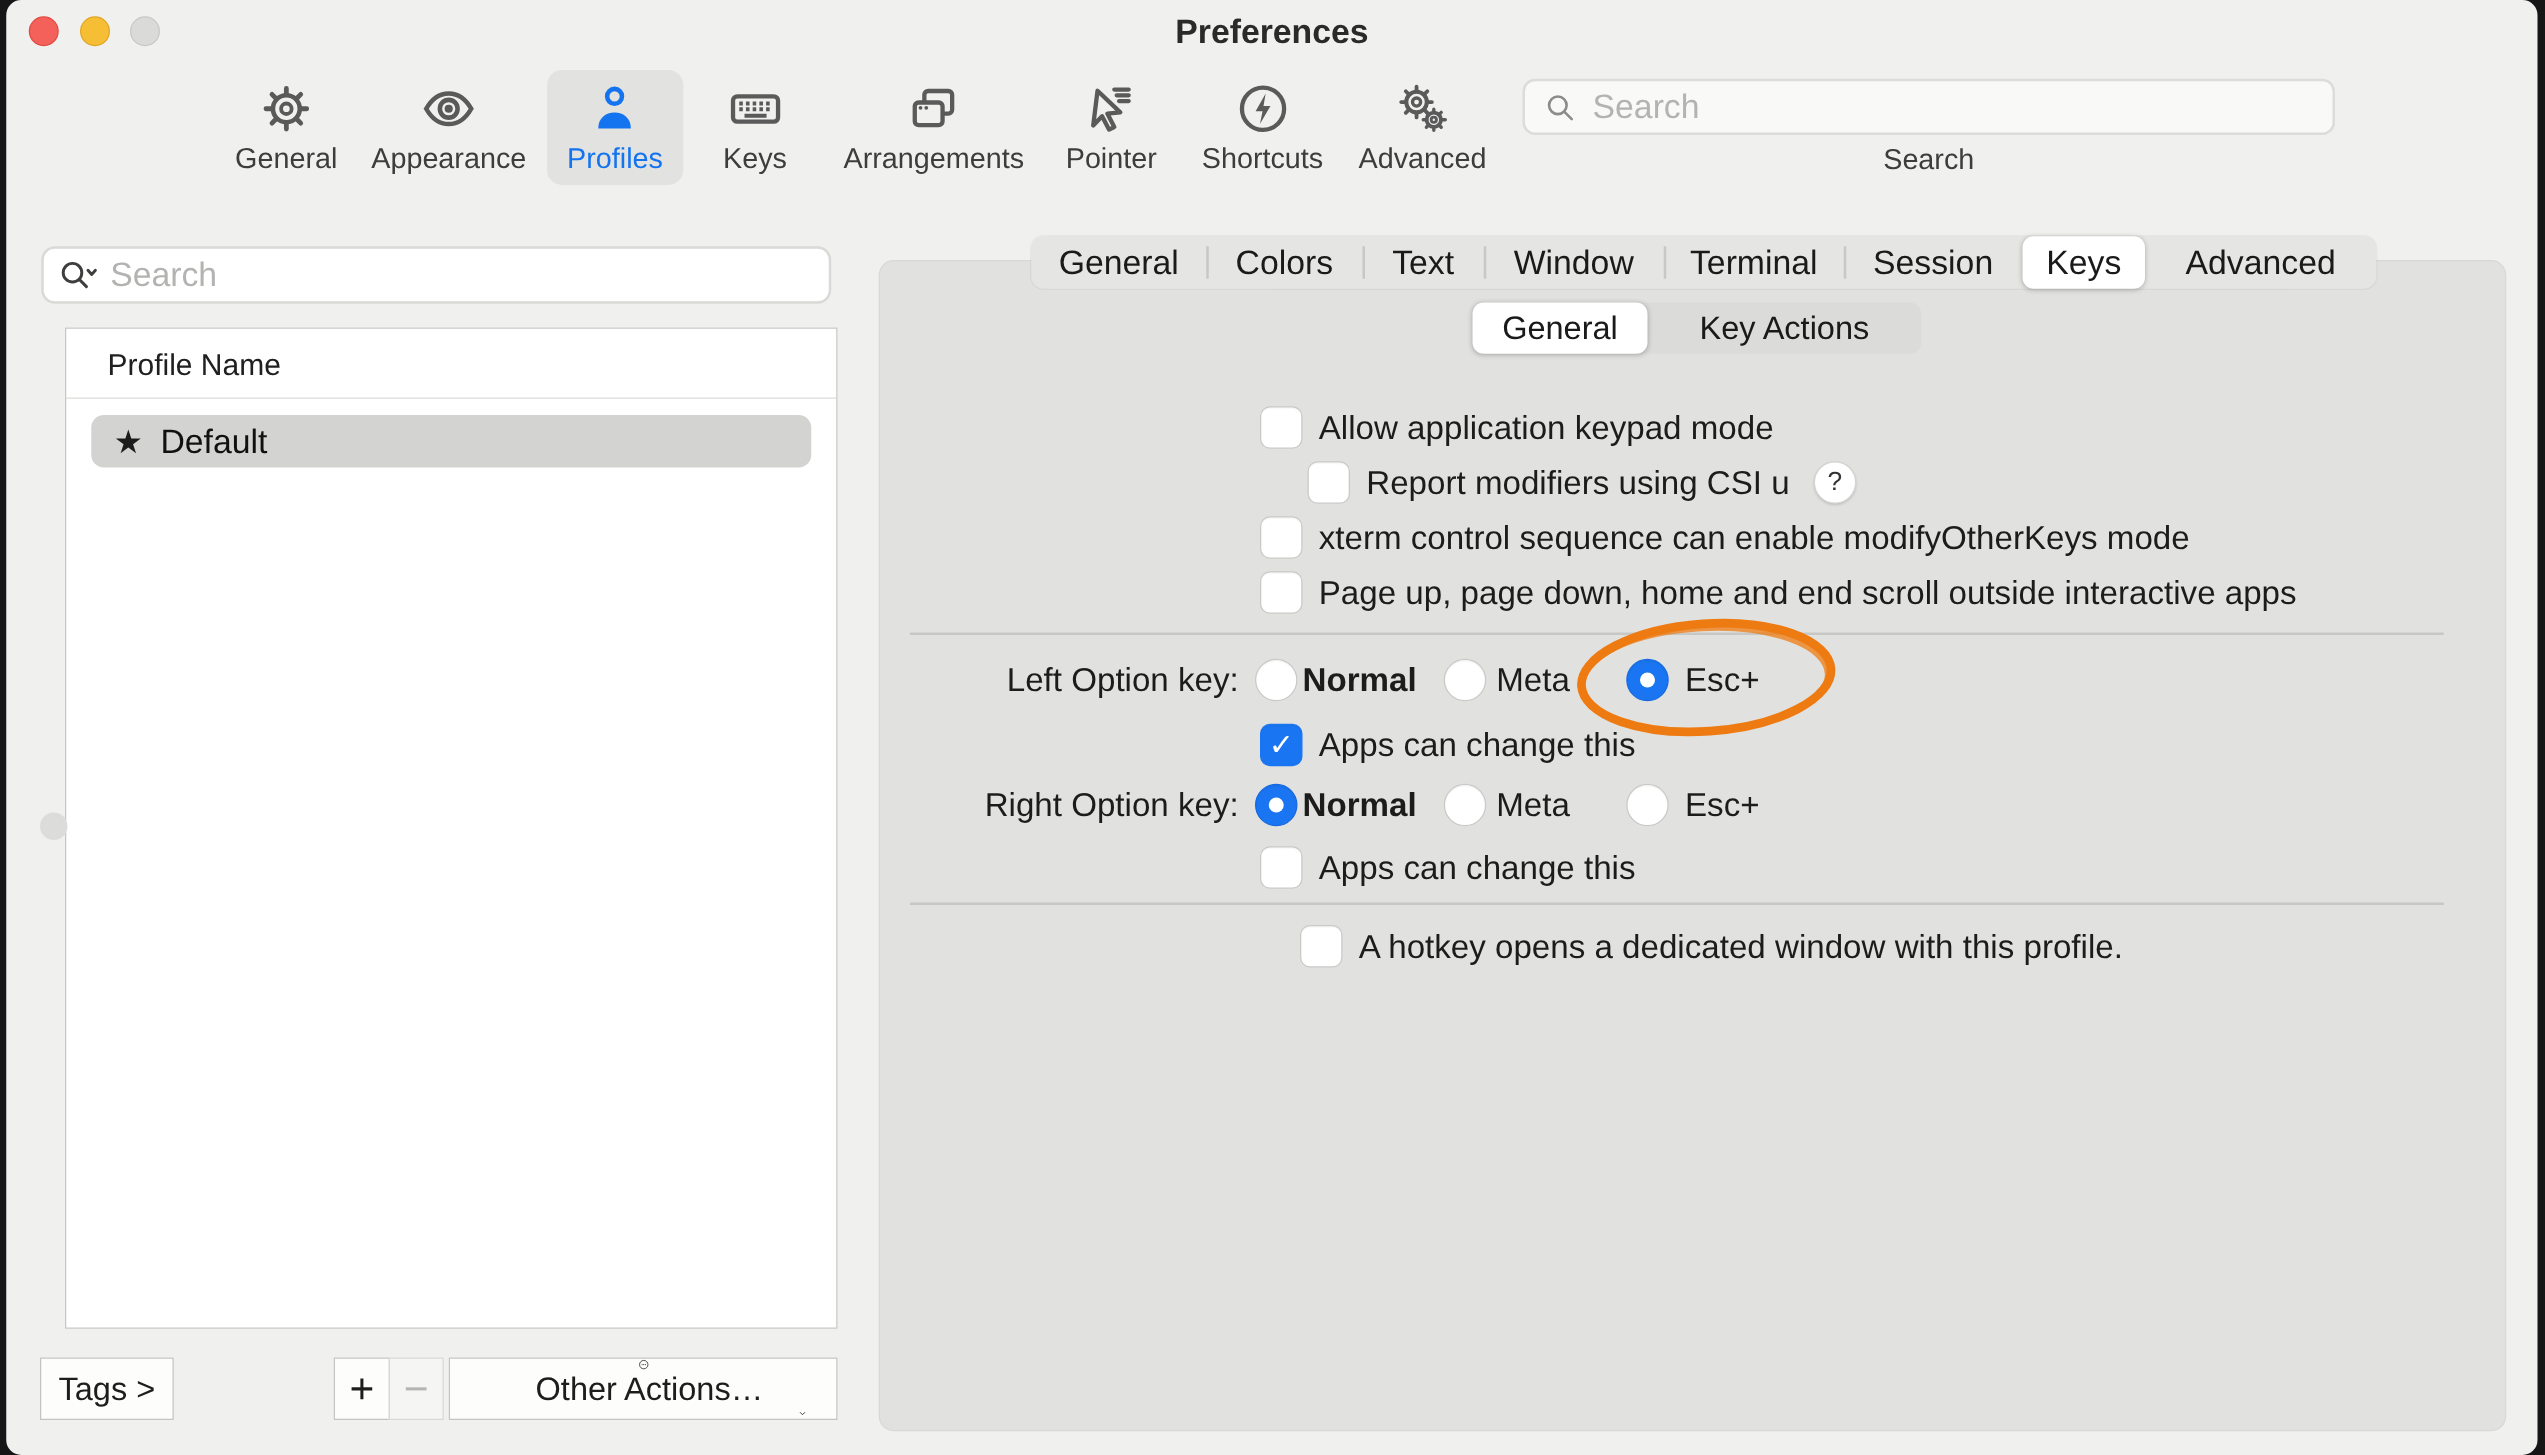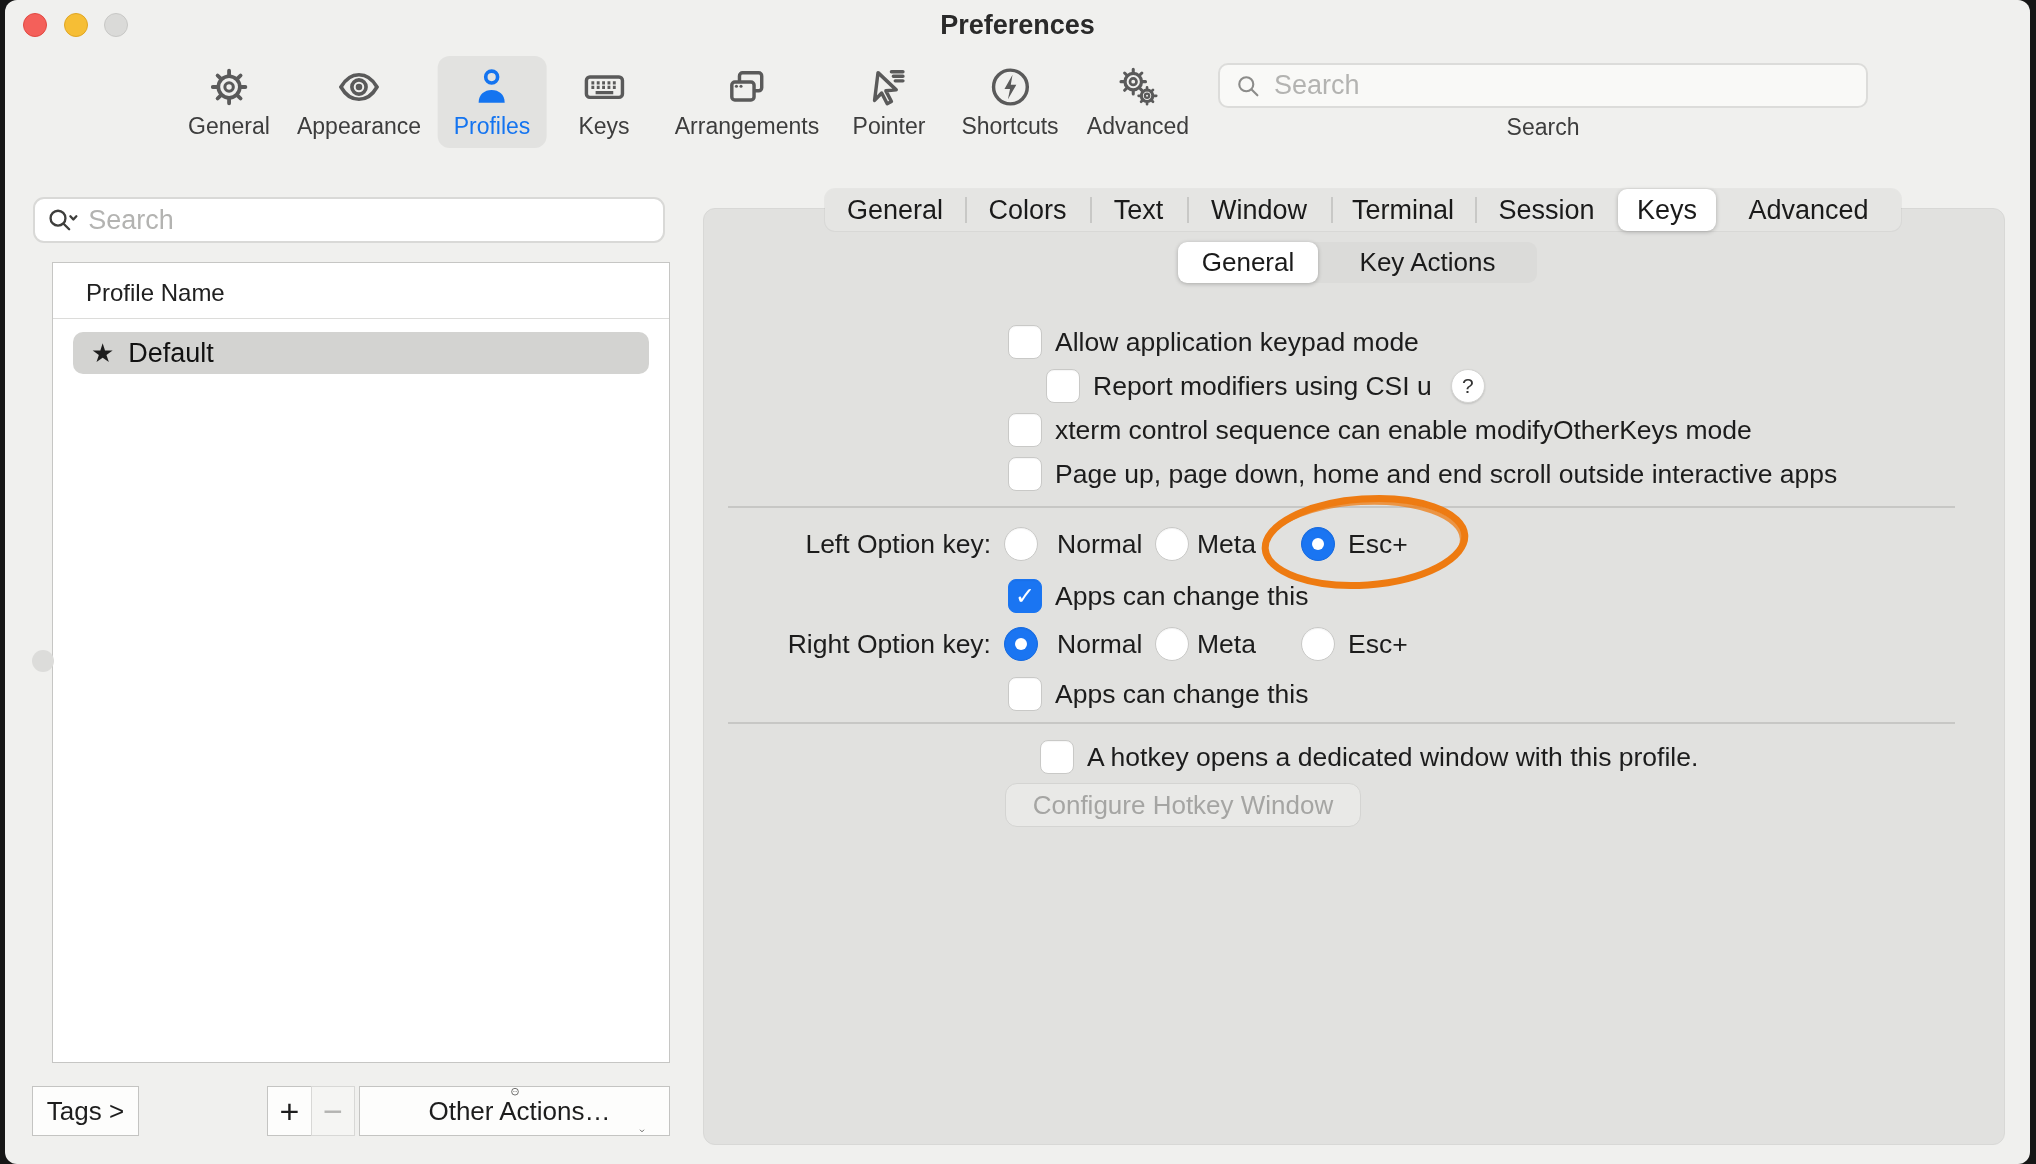--- a/index.html
+++ b/index.html
@@ -66,21 +66,21 @@
   .radio.selected::after { content:""; position:absolute; left:50%; top:50%; width:12px; height:12px; border-radius:50%; background:#fff; transform:translate(-50%,-50%); }
 
   .cbrow { position:absolute; display:flex; align-items:center; gap:13px; height:34px; }
   .cbrow .clabel { font-size:26.5px; color:#1c1c1c; white-space:nowrap; }
   .help-btn { width:34px; height:34px; border-radius:50%; background:#fff; border:1px solid #d4d4d2; box-shadow:0 1px 2px rgba(0,0,0,0.15); display:flex; align-items:center; justify-content:center; font-size:21px; color:#333; margin-left:6px; }
 
   .hdiv { position:absolute; left:723px; width:1227px; height:2px; background:#c7c7c5; }
 
   .optrow { position:absolute; left:700px; height:34px; width:1000px; }
   .optrow .rowlabel { position:absolute; right:714px; width:300px; text-align:right; font-size:26.5px; line-height:34px; color:#1c1c1c; white-space:nowrap; }
-  .optrow .r1{position:absolute;left:299px;} .optrow .l1{position:absolute;left:352px;}
+  .optrow .r1{position:absolute;left:299px;} .optrow .l1{position:absolute;left:337px;font-weight:bold;}
   .optrow .r2{position:absolute;left:450px;} .optrow .l2{position:absolute;left:492px;}
   .optrow .r3{position:absolute;left:596px;} .optrow .l3{position:absolute;left:643px;}
   .optrow .olab { font-size:26.5px; line-height:34px; color:#1c1c1c; white-space:nowrap; }
 
   .config-btn { position:absolute; left:1000px; top:783px; width:356px; height:44px; background:#e9e9e7; border:1px solid #d4d4d2; border-radius:12px; display:flex; align-items:center; justify-content:center; font-size:26px; color:#a5a5a3; }
 
   .annotation { position:absolute; left:1230px; top:478px; width:264px; height:130px; pointer-events:none; }
 </style>
 </head>
 <body>
@@ -277,20 +277,19 @@
     <span class="cb"></span>
     <span class="clabel">Apps can change this</span>
   </div>
 
   <div class="hdiv" style="top:722px"></div>
 
   <div class="cbrow" style="left:1003px; top:740px;padding-left:32px;">
     <span class="cb"></span>
     <span class="clabel">A hotkey opens a dedicated window with this profile.</span>
   </div>
-  <div class="config-btn">Configure Hotkey Window</div>
 
   <svg class="annotation" viewBox="0 0 264 130">
     <ellipse cx="130" cy="64" rx="100" ry="43" fill="none" stroke="#ee7b12" stroke-width="7" stroke-linecap="round" transform="rotate(-4 130 64)"></ellipse>
     <ellipse cx="128" cy="66" rx="99" ry="41" fill="none" stroke="#ee7b12" stroke-width="4" opacity="0.75" transform="rotate(-3 128 66)"></ellipse>
   </svg>
 
 </div>
 
 </body></html>

